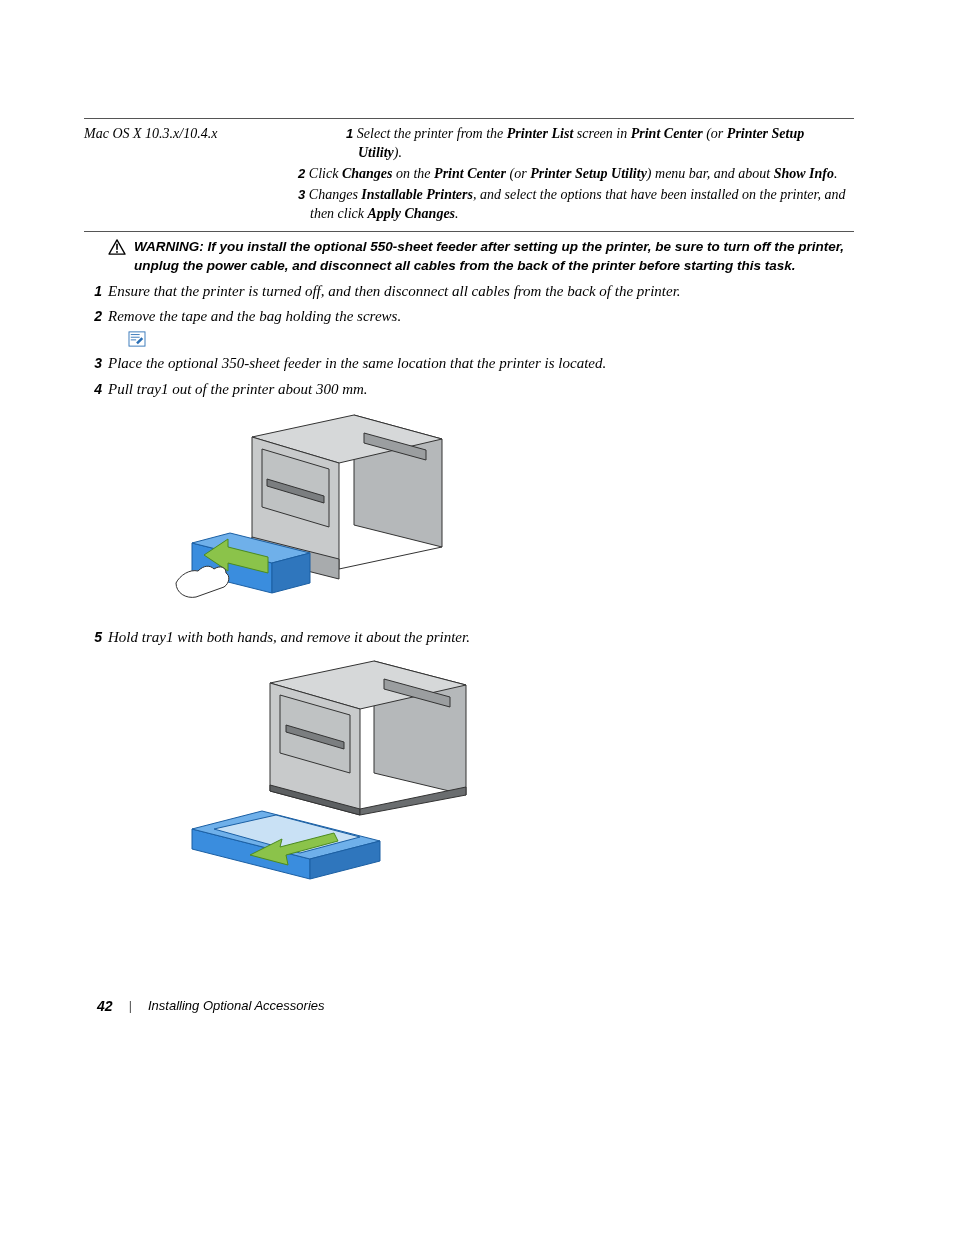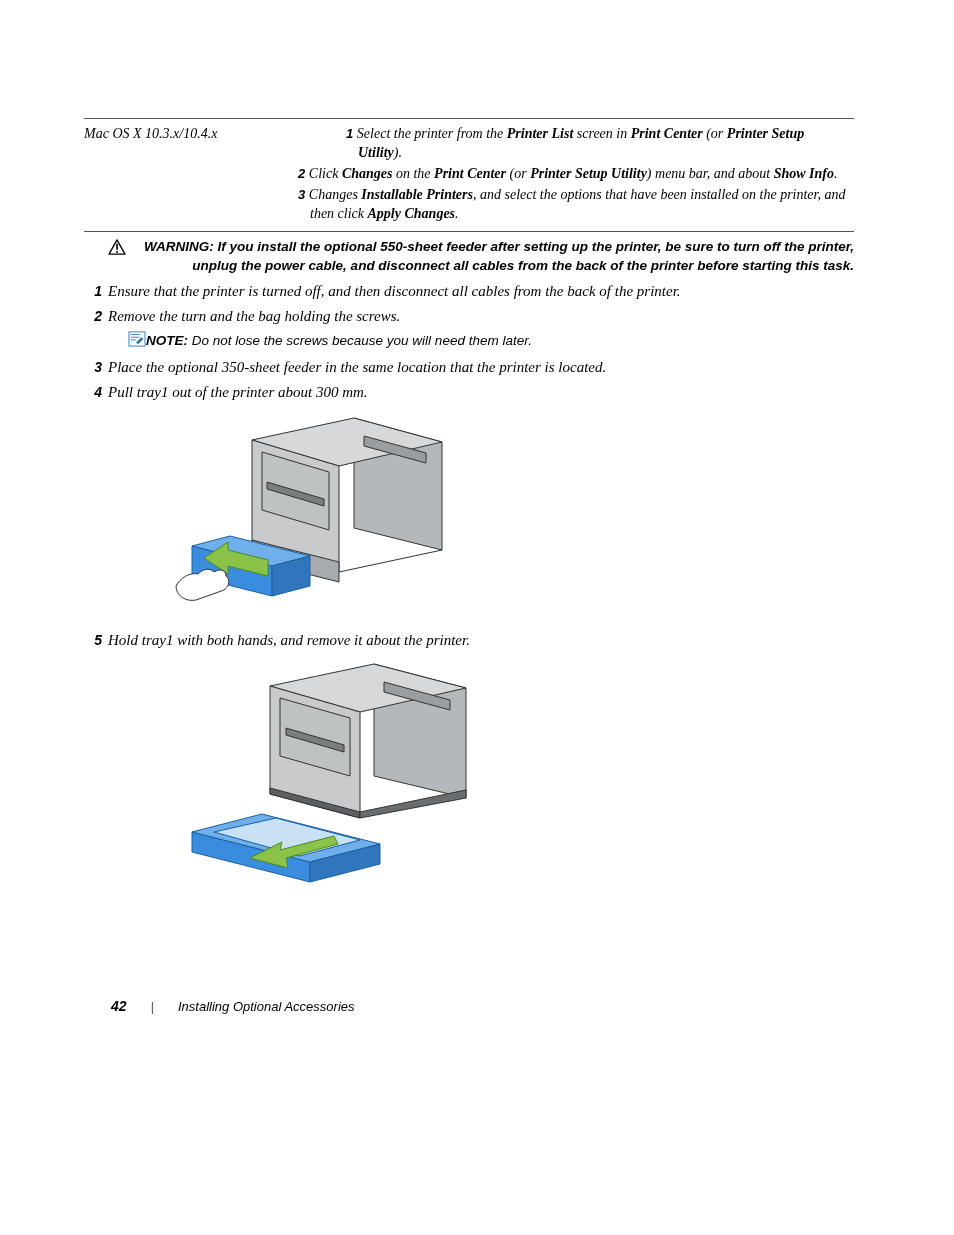--- a/index.html
+++ b/index.html
@@ -40,22 +40,22 @@
   .step-num { font-weight: bold; font-family: Arial, Helvetica, sans-serif; font-size: 13px; }
   h2.section-title {
     font-family: Arial, Helvetica, sans-serif;
     font-weight: bold;
     font-size: 26px;
     margin: 22px 0 6px -2px;
   }
   .warn-row, .note-row {
     display: flex;
     align-items: flex-start;
+    gap: 8px;
     margin: 6px 0 6px 24px;
-    text-align: right;
   }
   .warn-icon {
     width: 18px; height: 16px; flex: 0 0 18px; margin-top: 1px;
   }
   .note-icon {
     width: 18px; height: 16px; flex: 0 0 18px; margin-top: -1px;
   }
   .warn-text, .note-text {
     font-family: Arial, Helvetica, sans-serif;
     font-size: 13.5px;
@@ -88,27 +88,27 @@
     font-weight: bold;
     font-size: 14px;
     width: 18px;
     text-align: right;
   }
   .figure {
     margin: 8px 0 10px 90px;
   }
   .footer {
     position: absolute;
-    left: 111px;
+    left: 97px;
     bottom: 46px;
     font-family: Arial, Helvetica, sans-serif;
     font-size: 13px;
     display:flex;
-    align-items:flex-end;
-    gap:24px;
+    align-items:flex-start;
+    gap:16px;
   }
   .footer .pg {
     font-weight: bold;
     font-size: 14px;
   }
   .footer .divider {
     color:#555;
   }
   
   .printer-svg { display:block; }
@@ -140,36 +140,33 @@
         <circle cx="10" cy="14.5" r="1.1" fill="#000"></circle>
       </svg>
     </span>
     <div class="warn-text">
       <span class="lead">WARNING:</span><span> If you install the optional 550-sheet feeder after setting up the printer, be sure to turn off the printer, unplug the power cable, and disconnect all cables from the back of the printer before starting this task.</span>
     </div>
   </div>
 
   <ol class="ol-steps">
     <li>Ensure that the printer is turned off, and then disconnect all cables from the back of the printer.</li>
-    <li>Remove the turn and the bag holding the screws.</li>
+    <li>Remove the tape and the bag holding the screws.</li>
   </ol>
 
   <div class="note-row" style="margin-left:44px;">
     <span class="note-icon">
       <svg viewBox="0 0 20 18" width="18" height="16">
         <rect x="1" y="1" width="18" height="16" fill="#fff" stroke="#2a6fb5" stroke-width="1"></rect>
         <line x1="3" y1="4" x2="13" y2="4" stroke="#2a6fb5" stroke-width="1"></line>
         <line x1="3" y1="7" x2="13" y2="7" stroke="#2a6fb5" stroke-width="1"></line>
         <line x1="3" y1="10" x2="9" y2="10" stroke="#2a6fb5" stroke-width="1"></line>
         <path d="M11 15 L17 9 L15 7 L9 13 Z" fill="#2a6fb5"></path>
       </svg>
     </span>
-    <div class="note-text">
-      <span class="lead">NOTE:</span><span> Do not lose the screws because you will need them later.</span>
-    </div>
   </div>
 
   <ol class="ol-steps" style="counter-reset: stp 2;">
     <li>Place the optional 350-sheet feeder in the same location that the printer is located.</li>
     <li>Pull tray1 out of the printer about 300 mm.</li>
   </ol>
 
   <div class="figure">
     <svg class="printer-svg" width="300" height="210" viewBox="0 0 300 210">
 

